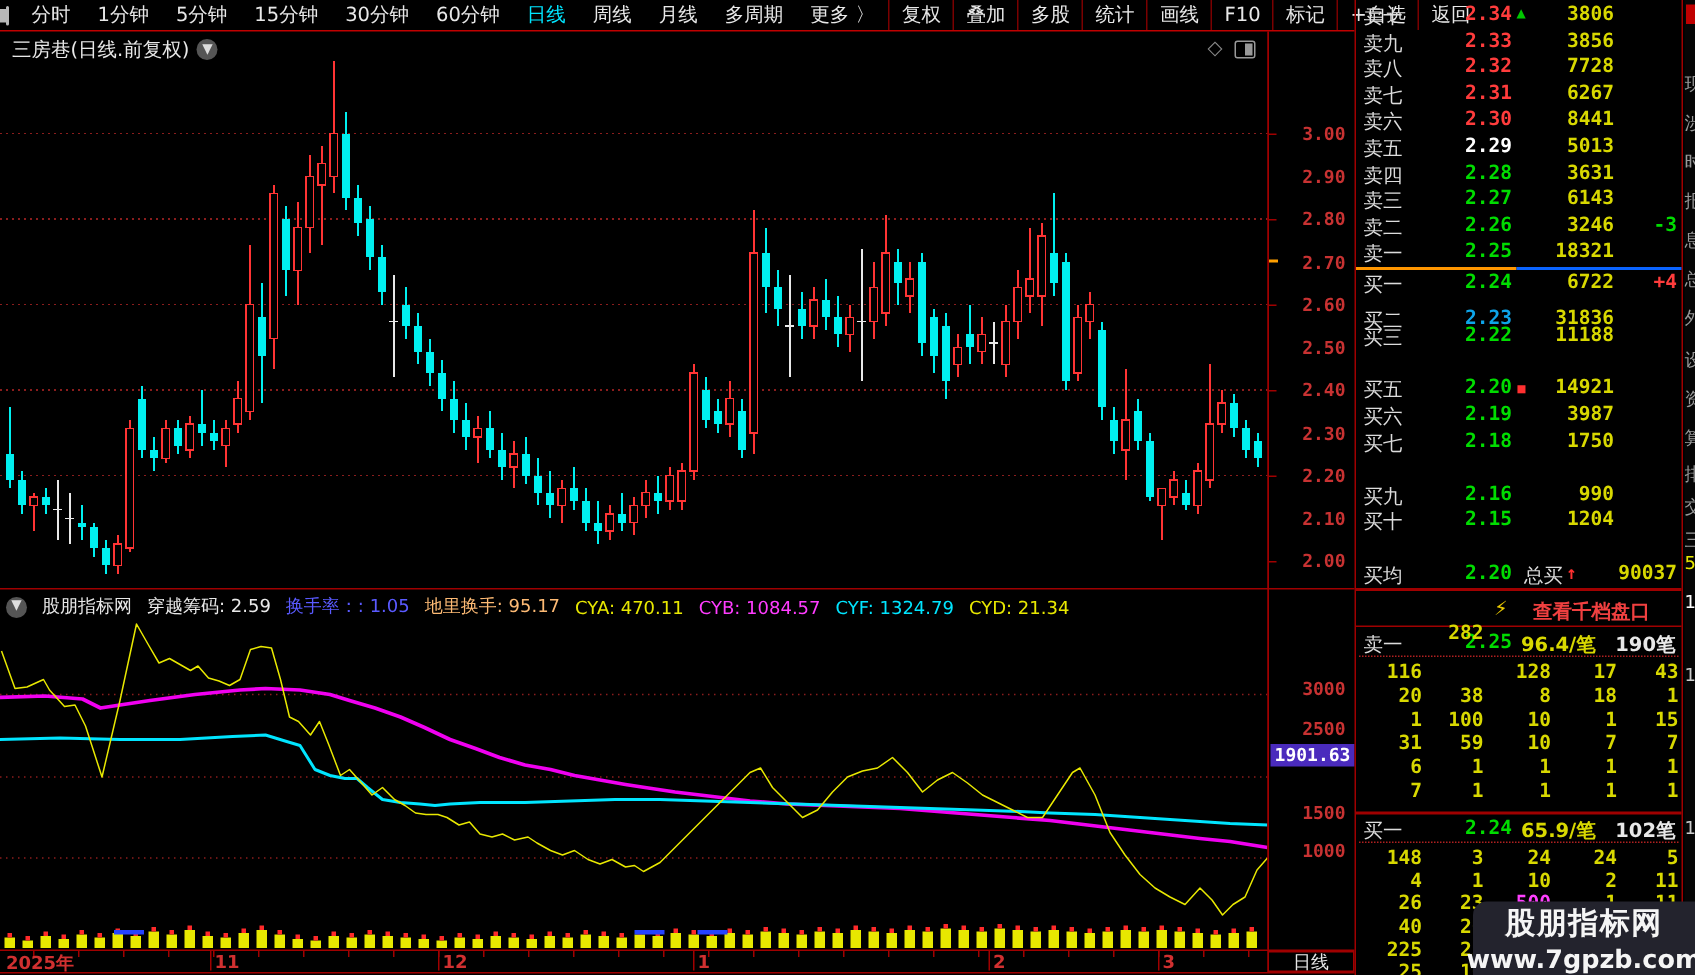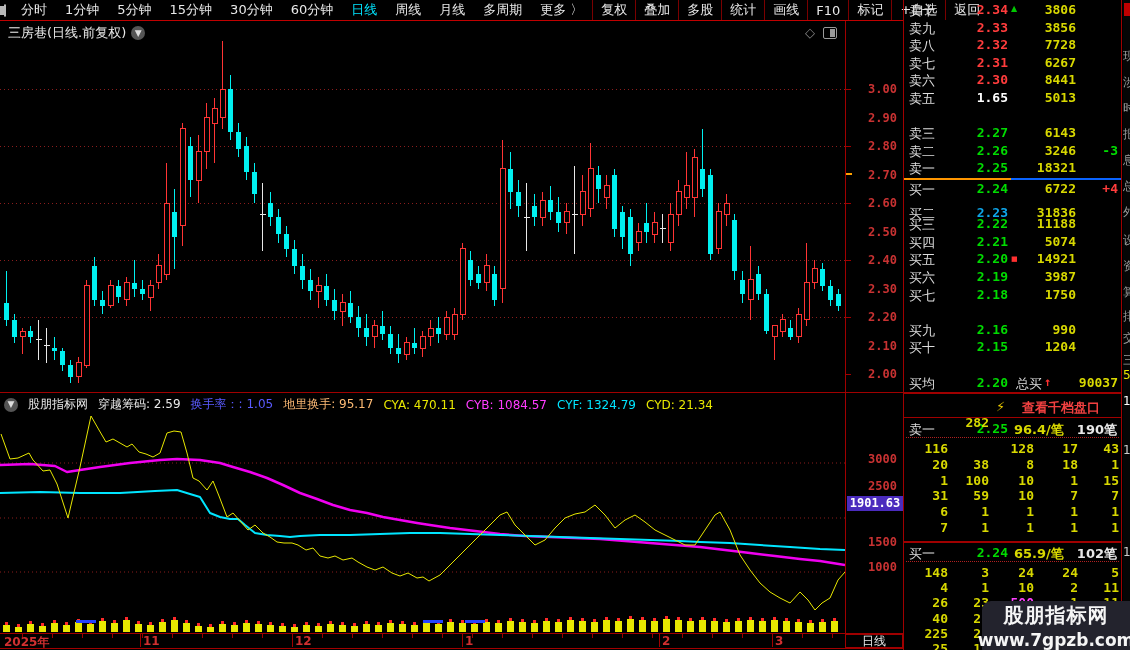--- a/index.html
+++ b/index.html
@@ -741,22 +741,27 @@
     <span class="ob-price" style="color:#ff3c3c">2.31</span>
     <span class="ob-vol">6267</span>
       </div>
       <div class="ob-row" style="top:72.4px">
     <span class="ob-label">卖六</span>
     <span class="ob-price" style="color:#ff3c3c">2.30</span>
     <span class="ob-vol">8441</span>
       </div>
       <div class="ob-row" style="top:90px">
     <span class="ob-label">卖五</span>
-    <span class="ob-price" style="color:#ffffff">1.65</span>
+    <span class="ob-price" style="color:#ffffff">2.29</span>
     <span class="ob-vol">5013</span>
+      </div>
+      <div class="ob-row" style="top:107.60000000000001px">
+    <span class="ob-label">卖四</span>
+    <span class="ob-price" style="color:#00dc00">2.28</span>
+    <span class="ob-vol">3631</span>
       </div>
       <div class="ob-row" style="top:125.20000000000002px">
     <span class="ob-label">卖三</span>
     <span class="ob-price" style="color:#00dc00">2.27</span>
     <span class="ob-vol">6143</span>
       </div>
       <div class="ob-row" style="top:142.8px">
     <span class="ob-label">卖二</span>
     <span class="ob-price" style="color:#00dc00">2.26</span>
     <span class="ob-vol">3246</span>
@@ -779,25 +784,20 @@
       </div>
       <div class="ob-row" style="top:205px">
     <span class="ob-label">买二</span>
     <span class="ob-price" style="color:#0ea5e9">2.23</span>
     <span class="ob-vol">31836</span>
       </div>
       <div class="ob-row" style="top:216.2px">
     <span class="ob-label">买三</span>
     <span class="ob-price" style="color:#00dc00">2.22</span>
     <span class="ob-vol">11188</span>
-      </div>
-      <div class="ob-row" style="top:233.8px">
-    <span class="ob-label">买四</span>
-    <span class="ob-price" style="color:#00dc00">2.21</span>
-    <span class="ob-vol">5074</span>
       </div>
       <div class="ob-row" style="top:251.4px">
     <span class="ob-label">买五</span>
     <span class="ob-price" style="color:#00dc00">2.20</span>
         <span class="ob-marker" style="color:#ff3030;font-size:7px;top:5px">■</span>
     <span class="ob-vol">14921</span>
       </div>
       <div class="ob-row" style="top:269px">
     <span class="ob-label">买六</span>
     <span class="ob-price" style="color:#00dc00">2.19</span>

